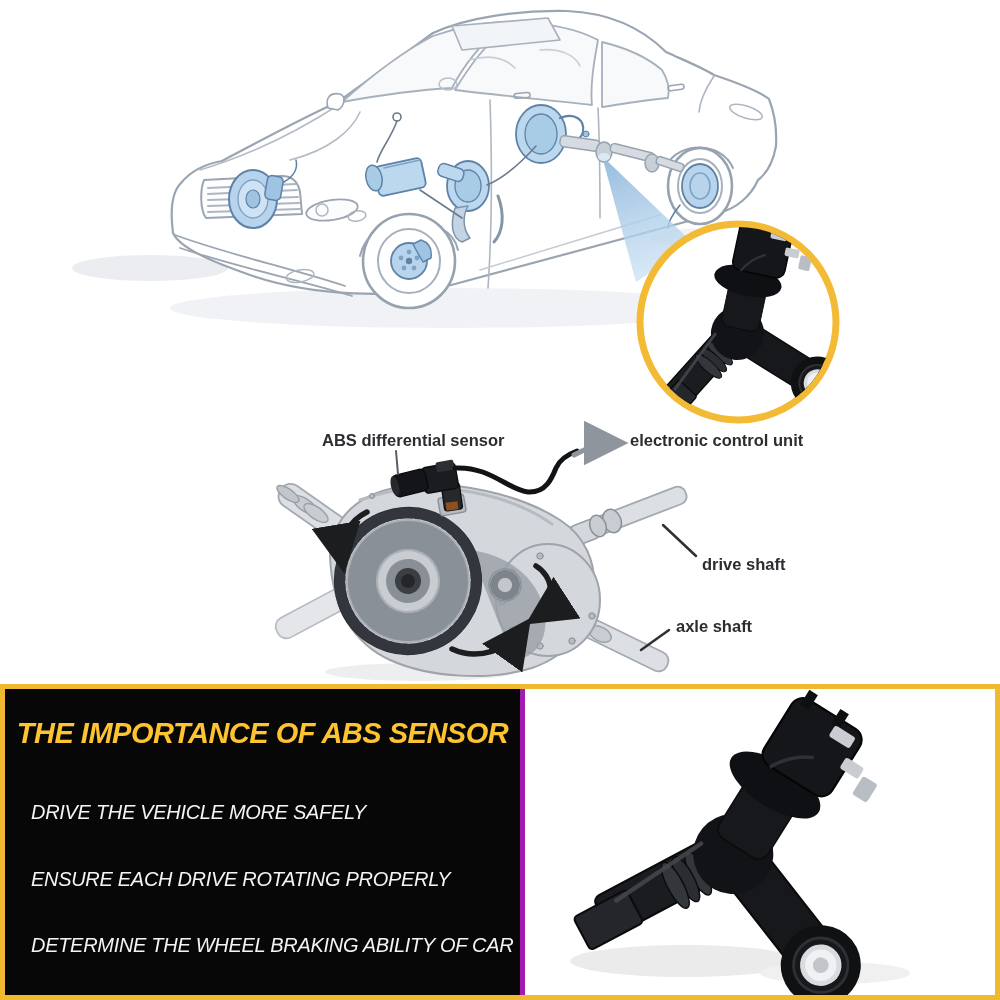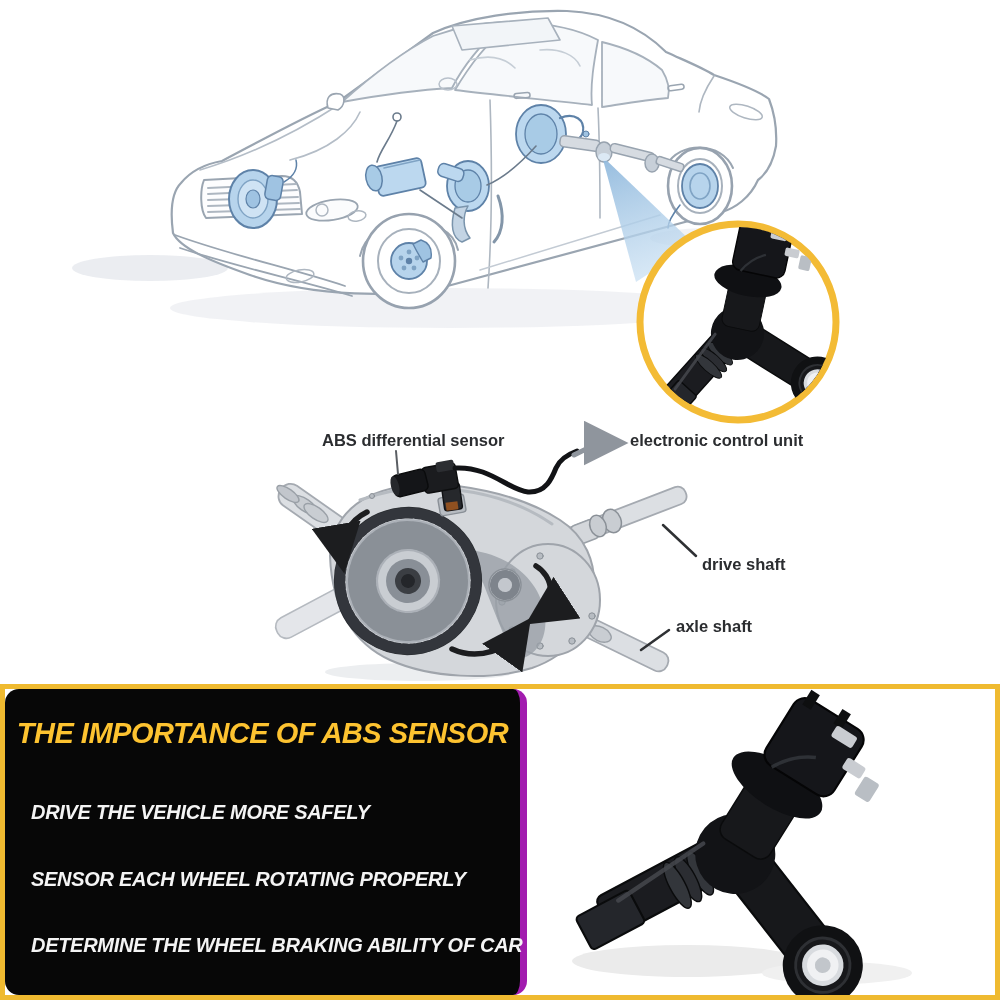--- a/index.html
+++ b/index.html
@@ -1,26 +1,26 @@
 <!DOCTYPE html>
 <html><head>
 <meta charset="utf-8">
 <style>
   html,body{margin:0;padding:0;background:#ffffff;}
   body{width:1000px;height:1000px;overflow:hidden;font-family:"Liberation Sans",sans-serif;}
   .stage{position:relative;width:1000px;height:1000px;background:#ffffff;}
   .top-svg{position:absolute;left:0;top:0;}
   .bottom{position:absolute;left:0;top:684px;width:1000px;height:316px;box-sizing:border-box;
           border:5px solid #efba30;display:flex;background:#ffffff;}
-  .info-panel{width:515px;height:100%;background:#070707;border-right:7px solid #a21caf;
-              position:relative;box-sizing:content-box;border-radius:14px;}
+  .info-panel{width:515px;height:100%;background:#070707;border-right:5px solid #a21caf;
+              position:relative;box-sizing:content-box;}
   .panel-title{position:absolute;top:28px;left:0;width:100%;text-align:center;
                font-size:29px;font-weight:bold;font-style:italic;color:#fdc330;
                letter-spacing:-0.5px;white-space:nowrap;}
-  .bullet{position:absolute;left:26px;font-size:20px;font-weight:bold;font-style:italic;
+  .bullet{position:absolute;left:26px;font-size:20px;font-weight:normal;font-style:italic;
           color:#f4f4f4;letter-spacing:-0.3px;white-space:nowrap;}
   .b1{top:112px;} .b2{top:179px;} .b3{top:245px;}
   .photo-panel{flex:1;position:relative;background:#ffffff;}
   .photo-svg{position:absolute;left:0;top:0;}
   svg text.diag-label{font-family:"Liberation Sans",sans-serif;font-weight:bold;
                       font-size:16.5px;fill:#2b2d30;}
 </style>
 </head>
 <body>
 
@@ -258,21 +258,21 @@
     <text class="diag-label" x="322" y="446">ABS differential sensor</text>
     <text class="diag-label" x="630" y="446">electronic control unit</text>
     <text class="diag-label" x="702" y="570">drive shaft</text>
     <text class="diag-label" x="676" y="632">axle shaft</text>
   </svg>
 
   <div class="bottom">
     <div class="info-panel">
       <div class="panel-title">THE IMPORTANCE OF ABS SENSOR</div>
       <div class="bullet b1">DRIVE THE VEHICLE MORE SAFELY</div>
-      <div class="bullet b2">SENSOR EACH WHEEL ROTATING PROPERLY</div>
+      <div class="bullet b2">ENSURE EACH DRIVE ROTATING PROPERLY</div>
       <div class="bullet b3">DETERMINE THE WHEEL BRAKING ABILITY OF CAR</div>
     </div>
     <div class="photo-panel">
       <svg class="photo-svg" width="468" height="306" viewBox="0 0 468 306">
         <ellipse cx="160" cy="272" rx="115" ry="16" fill="#ebebeb"></ellipse>
         <ellipse cx="310" cy="284" rx="75" ry="11" fill="#f0f0f0"></ellipse>
         <use href="#sensorShape" transform="translate(62,-2) scale(1.43) rotate(6 105 110)"></use>
       </svg>
     </div>
   </div>

